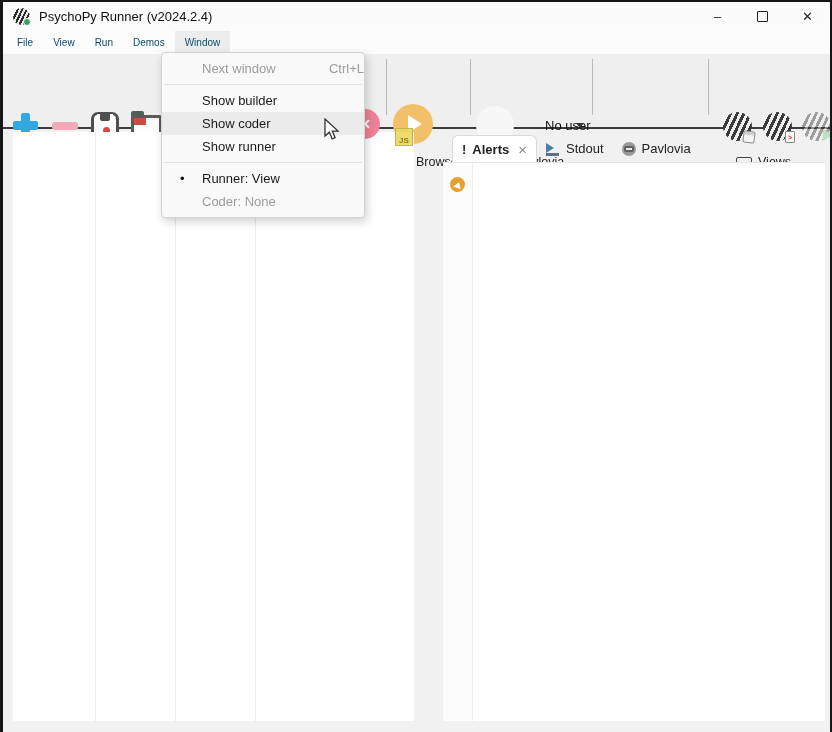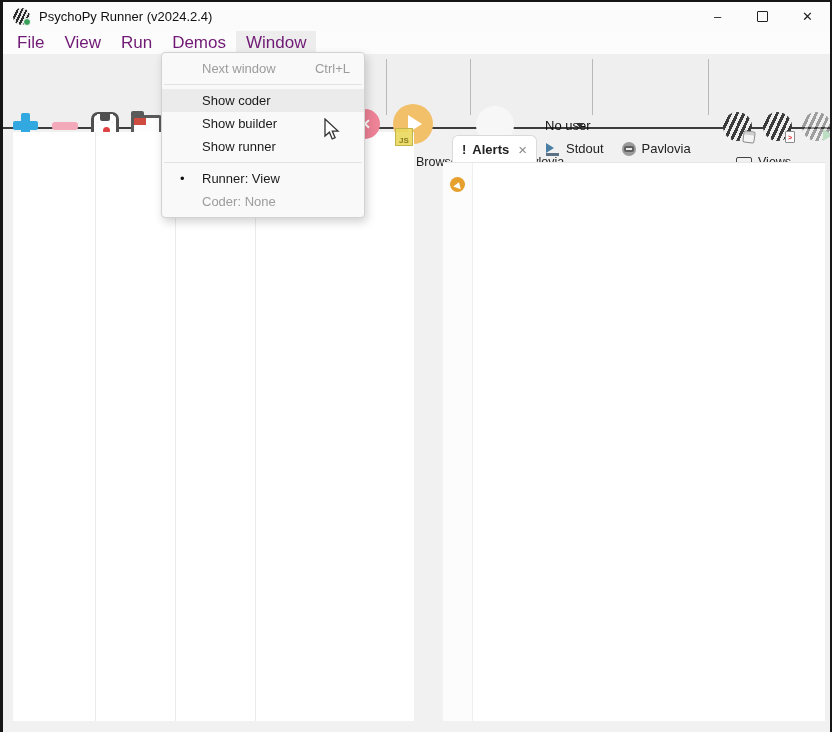--- a/index.html
+++ b/index.html
@@ -13,21 +13,21 @@
   .titlebar{ position:absolute; left:0; top:0; right:0; height:29px; background:#fbfbfb; display:flex; align-items:center;text-align:right; }
   .pp-logo{ position:relative; width:17px; height:17px; border-radius:50%;
     background:repeating-linear-gradient(115deg,#2b2b2b 0 2px,#e9e9e9 2px 4px); margin-left:10px; }
   .pp-logo::after{ content:""; position:absolute; right:-1px; bottom:-1px; width:6px; height:6px; border-radius:50%; background:#39a05a; border:1px solid #fbfbfb; }
   .title-text{ margin-left:9px; font-size:13px; color:#111; }
   .win-controls{ position:absolute; right:0; top:0; height:29px; display:flex; }
   .win-btn{ width:45px; height:29px; display:flex; align-items:center; justify-content:center; font-size:13px; color:#222; }
   .maxbox{ width:11px; height:11px; border:1.4px solid #222; border-radius:1px; }
   
   .menubar{ position:absolute; left:0; top:29px; right:0; height:23px; background:#fcfcfc; display:flex; padding-left:4px; }
-  .menu-item{ padding:0 10px; font-size:17px; line-height:23px; color:#701a75; }
+  .menu-item{ padding:0 10px; font-size:10px; line-height:23px; color:#0c4a6e; }
   .menu-item.open{ background:#ededed; }
   
   .toolbar{ position:absolute; left:0; top:52px; right:0; height:75px; background:#efefef; border-bottom:2px solid #3c3c3c; }
   .tsep{ position:absolute; top:5px; width:1px; height:56px; background:#b9b9b9; }
   .tlabel{ position:absolute; font-size:12.5px; color:#222; display:flex; align-items:center; gap:6px; white-space:nowrap; }
   
   .plus-ic{ position:absolute; left:10px; top:59px; width:25px; height:25px; }
   .plus-ic::before{ content:""; position:absolute; left:8px; top:0; width:9px; height:25px; background:#31a8e0; border-radius:2px; }
   .plus-ic::after{ content:""; position:absolute; left:0; top:8px; width:25px; height:9px; background:#31a8e0; border-radius:2px; }
   
@@ -81,21 +81,21 @@
   .stdout-ic::before{ content:""; position:absolute; left:0; top:0; border-left:8px solid #4a7fa5; border-top:5px solid transparent; border-bottom:5px solid transparent; }
   .stdout-ic::after{ content:""; position:absolute; left:0; bottom:-1px; width:13px; height:2.4px; background:#5b7286; }
   .panel-body{ position:absolute; left:0; top:27px; right:0; bottom:0; background:#fff; border-top:1px solid #e6e6e6; }
   .icon-strip{ position:absolute; left:0; top:0; bottom:0; width:30px; background:#fcfcfc; border-right:1px solid #efefef; }
   .alert-circ{ position:absolute; left:7px; top:14px; width:15px; height:15px; border-radius:50%; background:#e5a02e; }
   .alert-circ::after{ content:""; position:absolute; left:3.5px; top:4.5px; border-left:4px solid transparent; border-right:4px solid transparent; border-bottom:6px solid #fff; transform:rotate(20deg); }
   .bottom-strip{ position:absolute; left:0; right:0; bottom:0; height:11px; background:#f1f1f1; }
   
   .dropdown{ position:absolute; left:158px; top:50px; width:204px; background:#f9f9f9; border:1px solid #d2d2d2; border-radius:4px;
     box-shadow:2px 4px 10px rgba(0,0,0,.18); z-index:40; padding:4px 0; }
-  .dd-item{ position:relative; height:23px; line-height:23px; font-size:13px; color:#1a1a1a; padding-left:40px; padding-right:14px; }
+  .dd-item{ position:relative; height:23px; line-height:23px; font-size:13px; color:#1a1a1a; padding-left:40px; }
   .dd-item .shortcut{ float:right; color:#9c9c9c; }
   .dd-item.disabled{ color:#9c9c9c; }
   .dd-item.hover{ background:#ebebeb; }
   .dd-sep{ height:1px; background:#e2e2e2; margin:4px 2px; }
   .dd-bullet{ position:absolute; left:18px; top:0; color:#111; }
   
   .cursor{ position:absolute; left:320px; top:116px; z-index:60; }
 </style>
 </head>
 <body>
@@ -199,22 +199,22 @@
   </div>
 
   <div class="bottom-strip"></div>
 
   <div class="dropdown">
     <div class="dd-item disabled">
       <span>Next window</span>
       <span class="shortcut">Ctrl+L</span>
     </div>
     <div class="dd-sep"></div>
+    <div class="dd-item">Show builder</div>
     <div class="dd-item hover">Show coder</div>
-    <div class="dd-item">Show builder</div>
     <div class="dd-item">Show runner</div>
     <div class="dd-sep"></div>
     <div class="dd-item">
       <span class="dd-bullet">•</span>
       <span>Runner: View</span>
     </div>
     <div class="dd-item disabled">Coder: None</div>
   </div>
 
   <svg class="cursor" width="18" height="24" viewBox="0 0 18 24">

